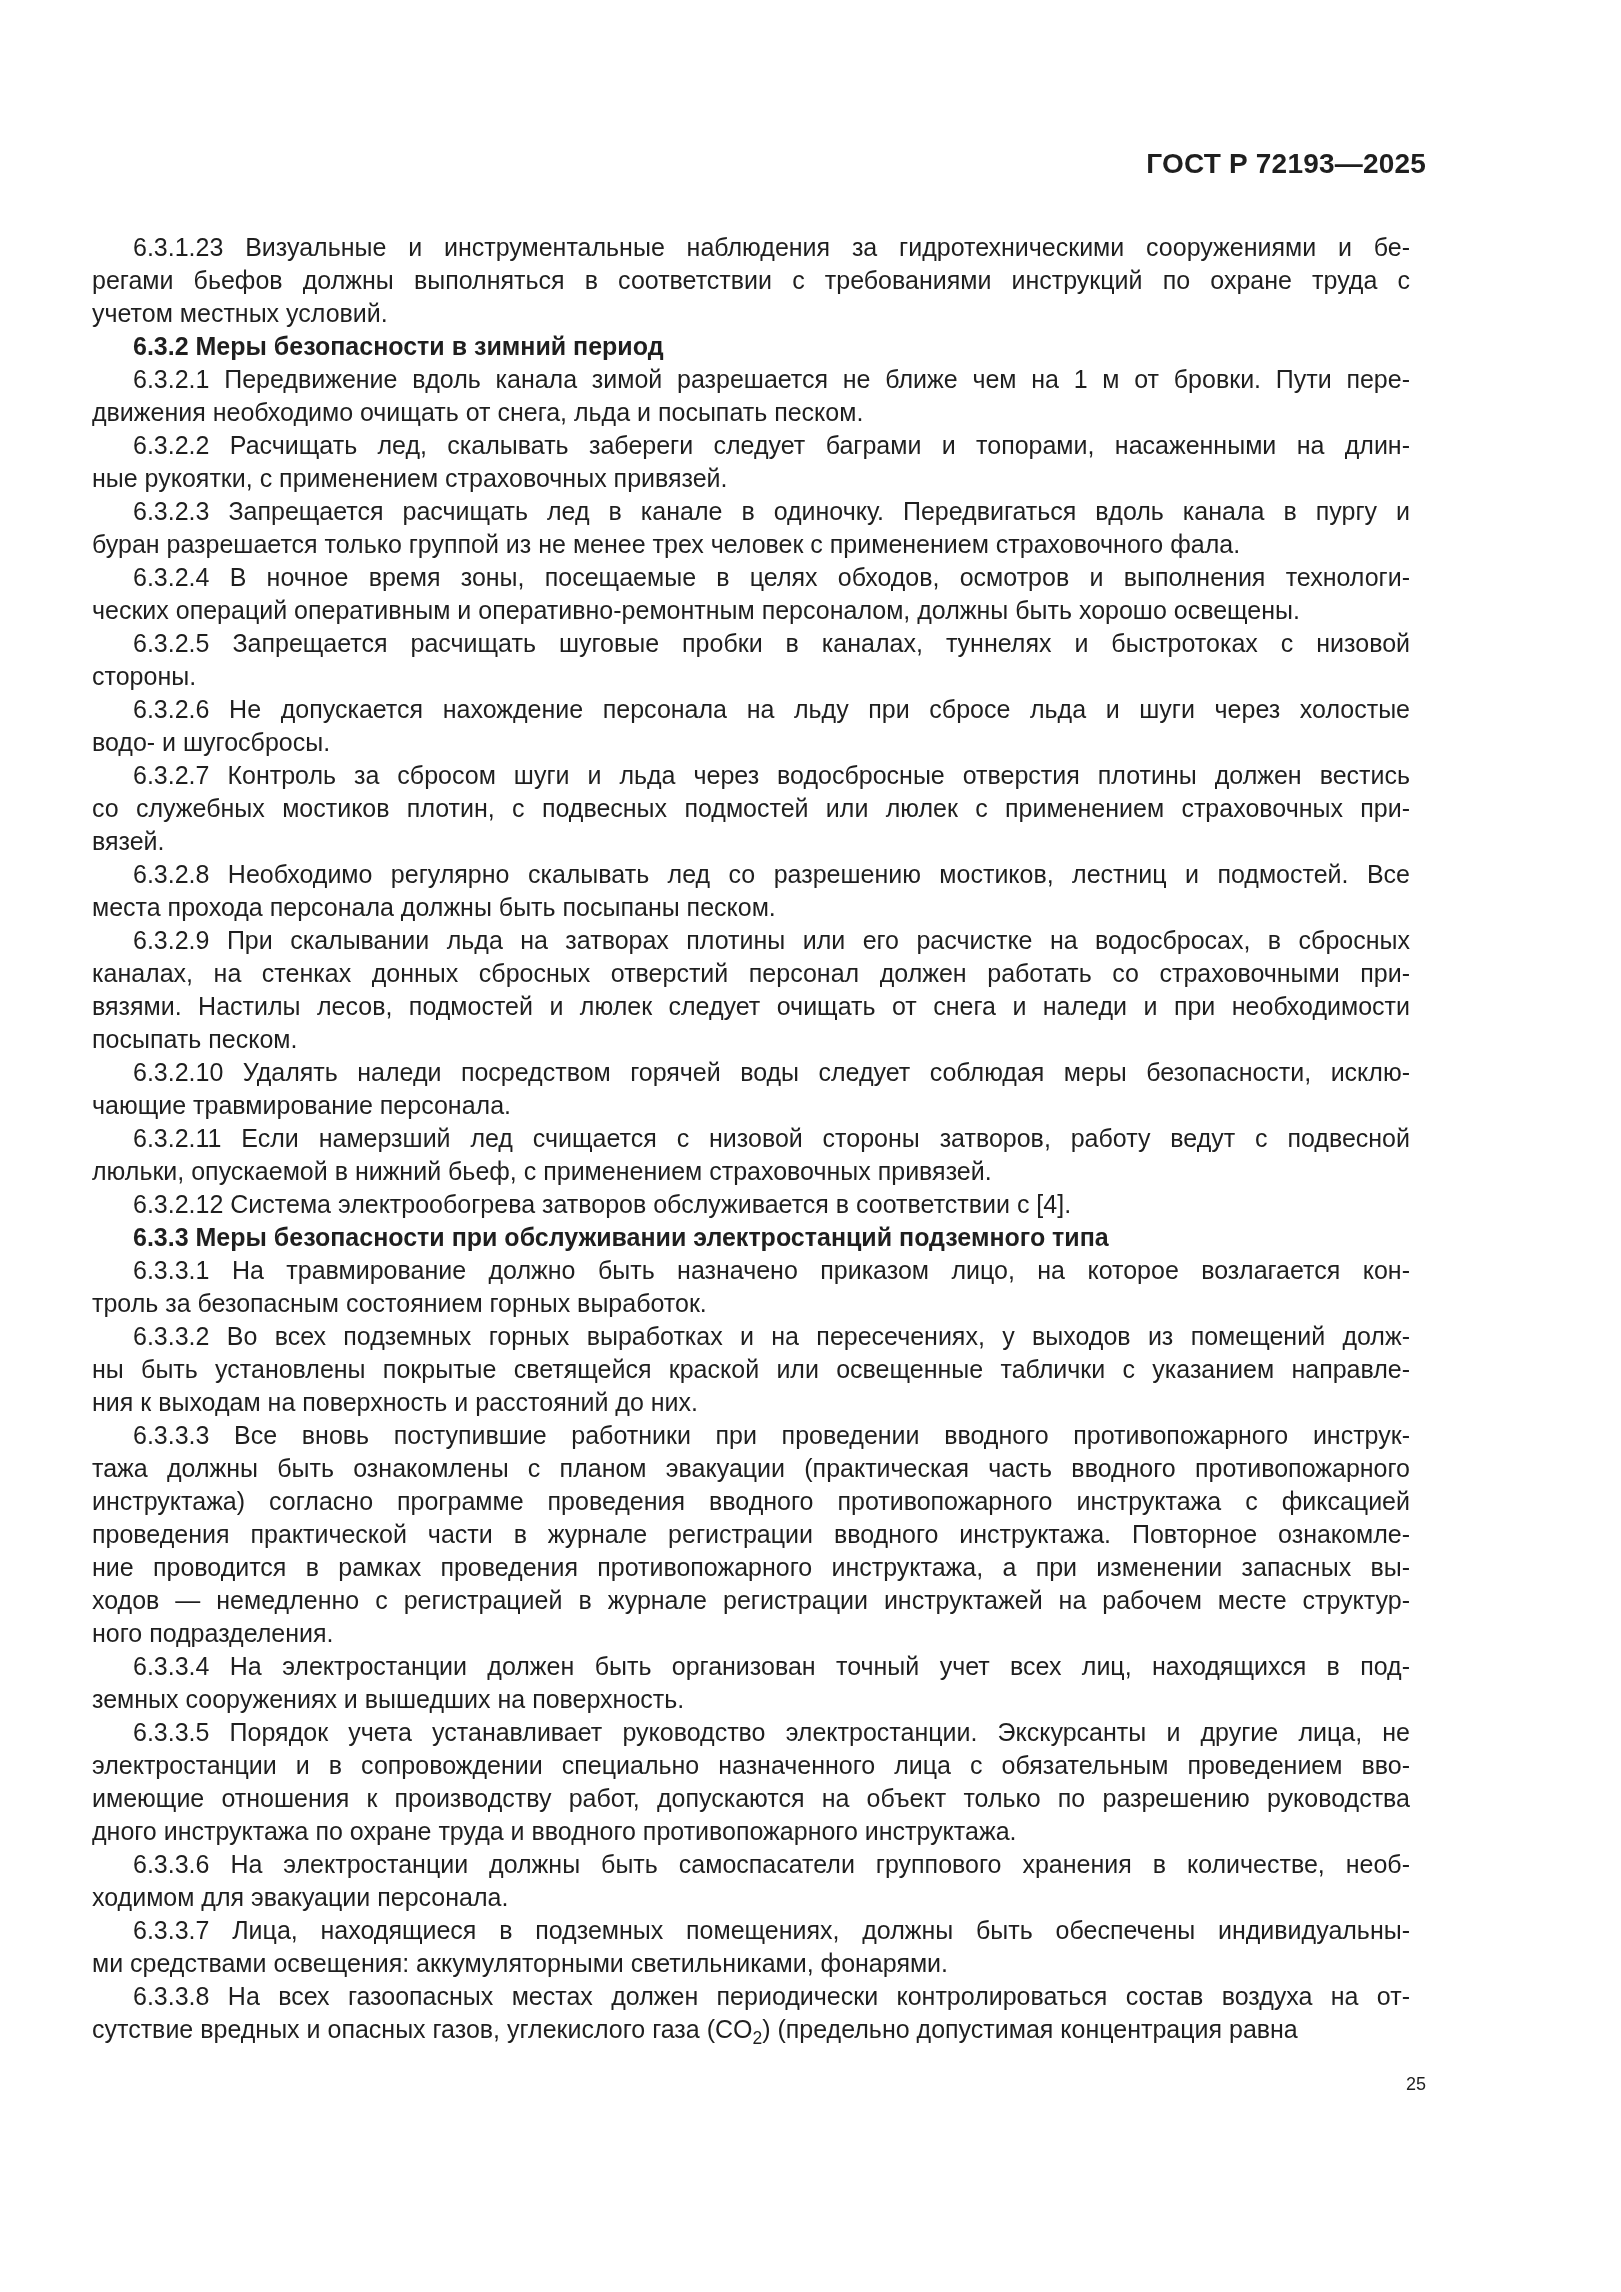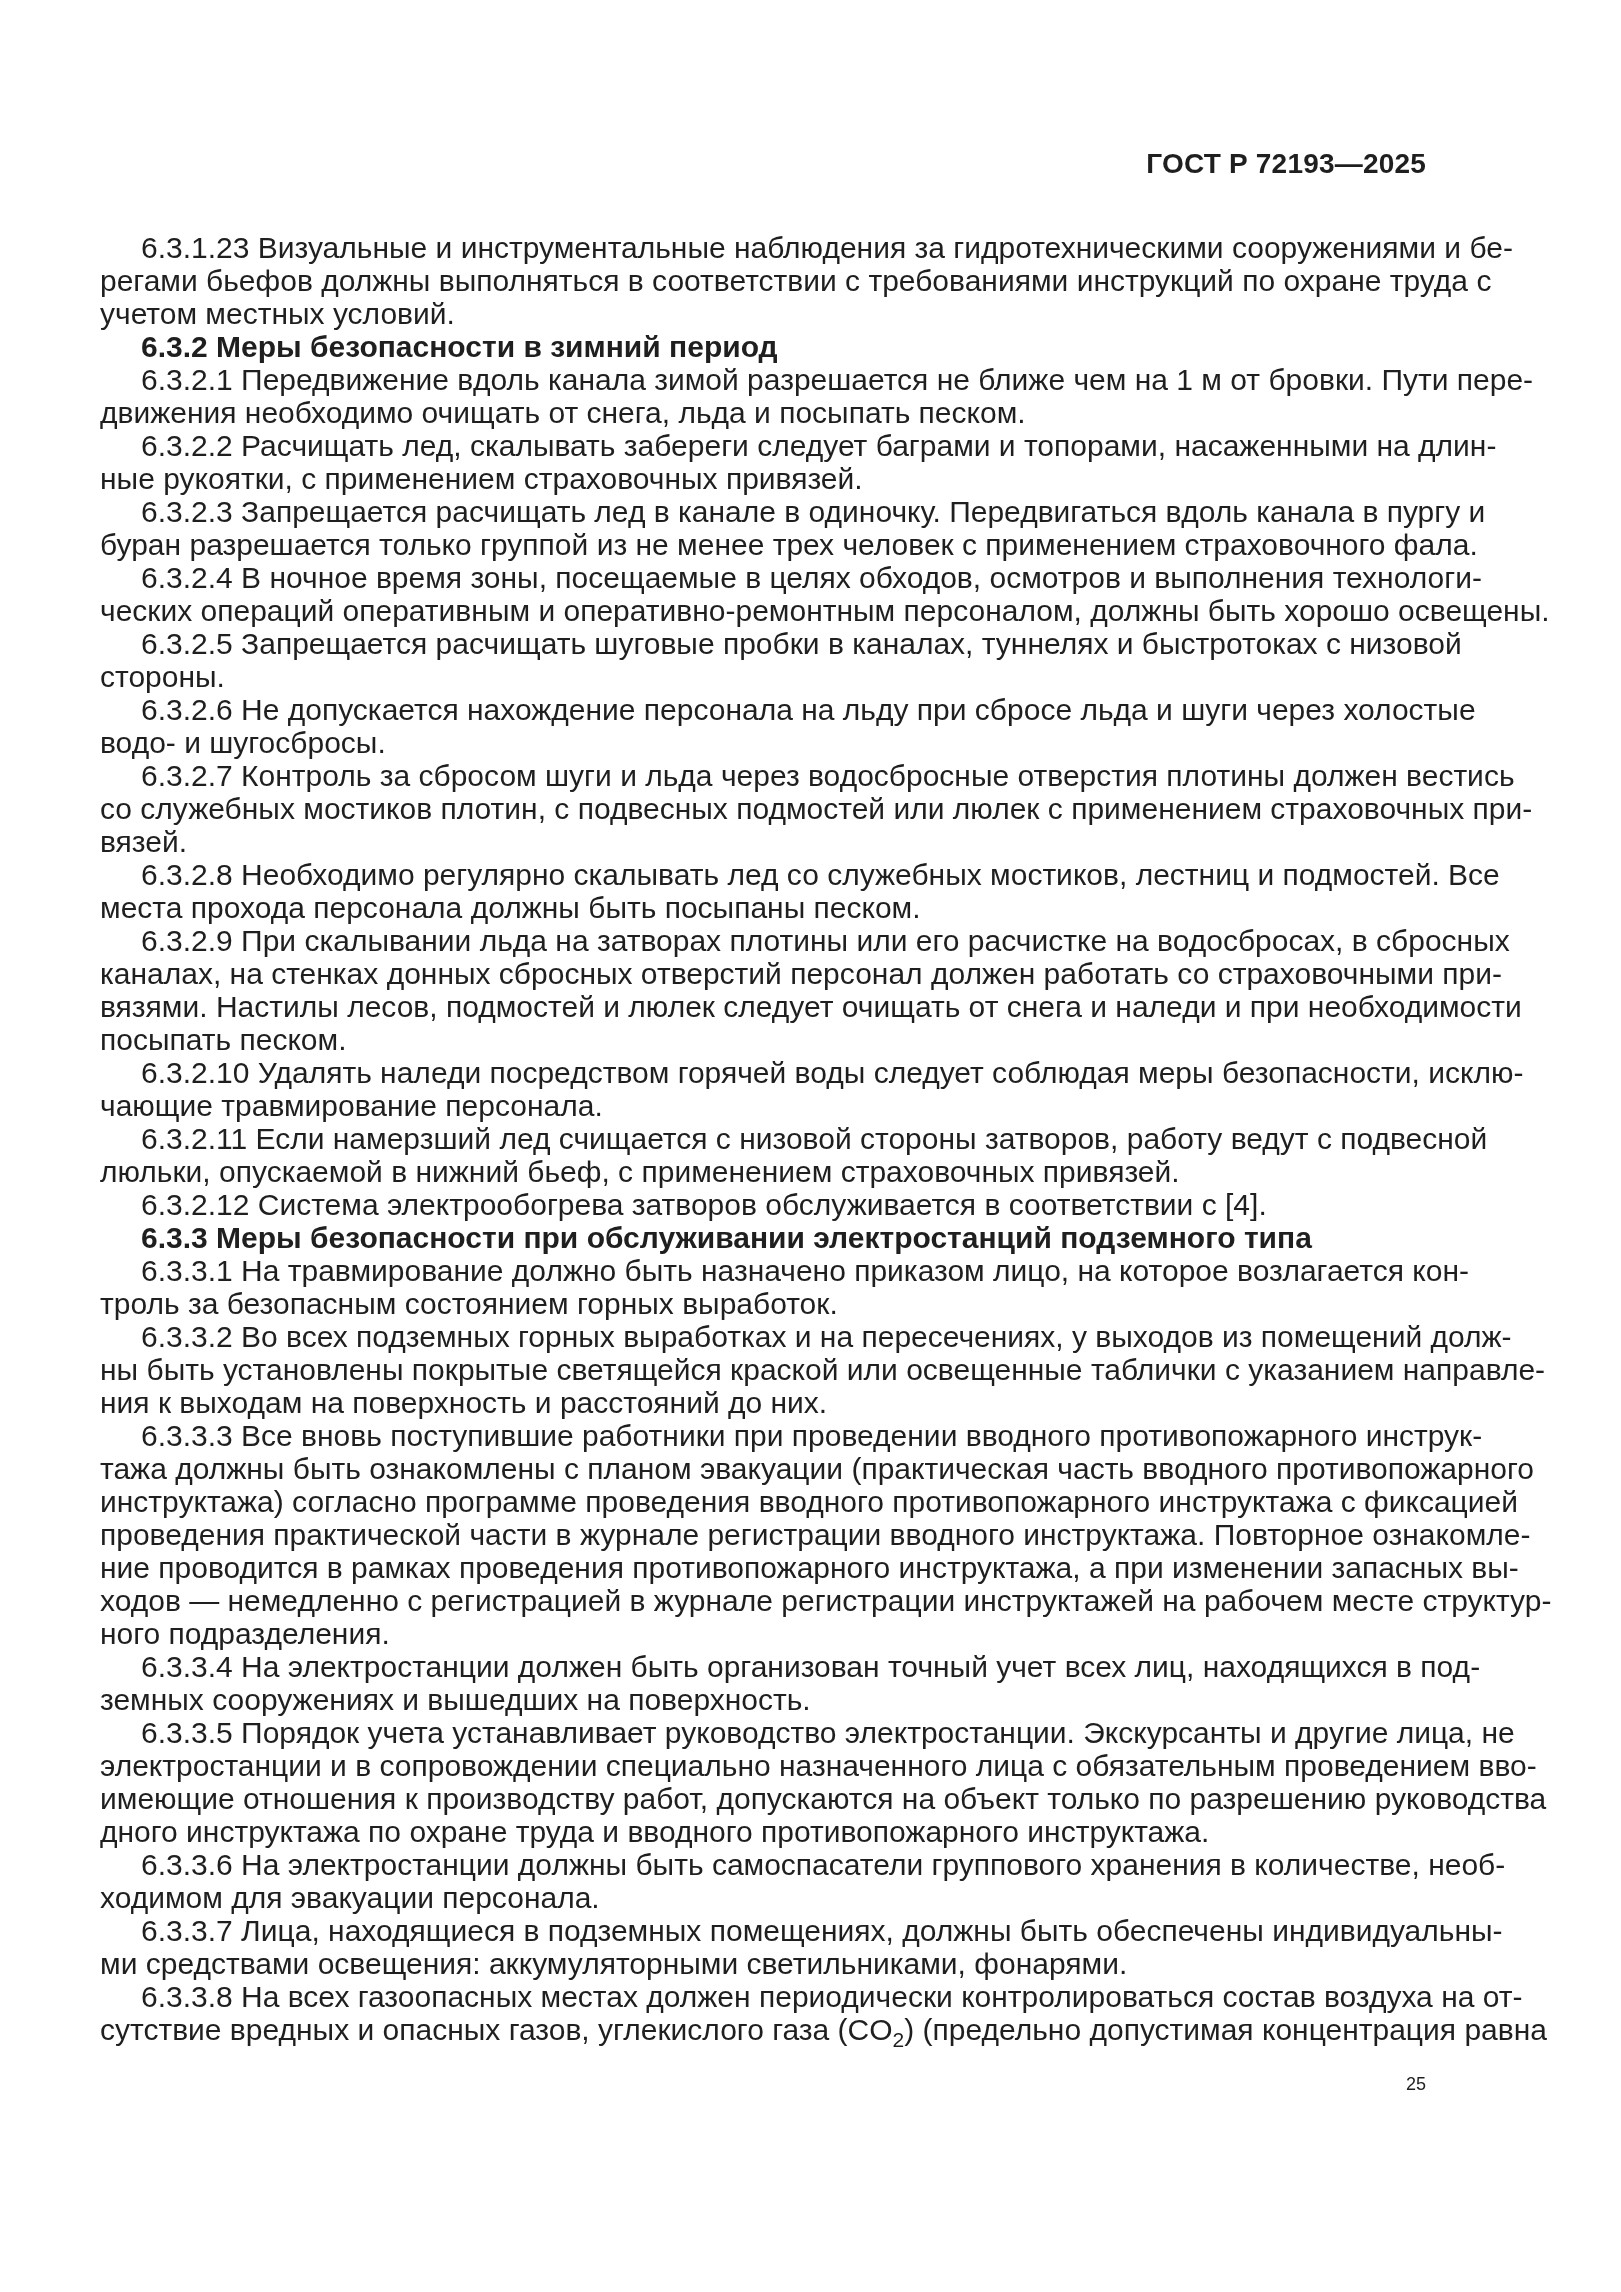--- a/index.html
+++ b/index.html
@@ -21,23 +21,23 @@
     width: 1318px;
     text-align: right;
     font-weight: bold;
     font-size: 28px;
     letter-spacing: 0.2px;
     white-space: nowrap;
   }
   .body-text {
     position: absolute;
     top: 231px;
-    left: 100px;
+    left: 92px;
     width: 1318px;
-    font-size: 30px;
+    font-size: 25px;
     line-height: 33px;
   }
   .line {
     text-align: justify;
     text-align-last: justify;
     white-space: nowrap;
     height: 33px;
     overflow: visible;
   }
   .line.last { text-align-last: left; }
@@ -72,21 +72,21 @@
       <div class="line last">буран разрешается только группой из не менее трех человек с применением страховочного фала.</div>
       <div class="line first">6.3.2.4 В ночное время зоны, посещаемые в целях обходов, осмотров и выполнения технологи-</div>
       <div class="line last">ческих операций оперативным и оперативно-ремонтным персоналом, должны быть хорошо освещены.</div>
       <div class="line first">6.3.2.5 Запрещается расчищать шуговые пробки в каналах, туннелях и быстротоках с низовой</div>
       <div class="line last">стороны.</div>
       <div class="line first">6.3.2.6 Не допускается нахождение персонала на льду при сбросе льда и шуги через холостые</div>
       <div class="line last">водо- и шугосбросы.</div>
       <div class="line first">6.3.2.7 Контроль за сбросом шуги и льда через водосбросные отверстия плотины должен вестись</div>
       <div class="line">со служебных мостиков плотин, с подвесных подмостей или люлек с применением страховочных при-</div>
       <div class="line last">вязей.</div>
-      <div class="line first">6.3.2.8 Необходимо регулярно скалывать лед со служебных мостиков, лестниц и подмостей. Все</div>
+      <div class="line first">6.3.2.8 Необходимо регулярно скалывать лед со разрешению мостиков, лестниц и подмостей. Все</div>
       <div class="line last">места прохода персонала должны быть посыпаны песком.</div>
       <div class="line first">6.3.2.9 При скалывании льда на затворах плотины или его расчистке на водосбросах, в сбросных</div>
       <div class="line">каналах, на стенках донных сбросных отверстий персонал должен работать со страховочными при-</div>
       <div class="line">вязями. Настилы лесов, подмостей и люлек следует очищать от снега и наледи и при необходимости</div>
       <div class="line last">посыпать песком.</div>
       <div class="line first">6.3.2.10 Удалять наледи посредством горячей воды следует соблюдая меры безопасности, исклю-</div>
       <div class="line last">чающие травмирование персонала.</div>
       <div class="line first">6.3.2.11 Если намерзший лед счищается с низовой стороны затворов, работу ведут с подвесной</div>
       <div class="line last">люльки, опускаемой в нижний бьеф, с применением страховочных привязей.</div>
       <div class="line first last">6.3.2.12 Система электрообогрева затворов обслуживается в соответствии с [4].</div>

